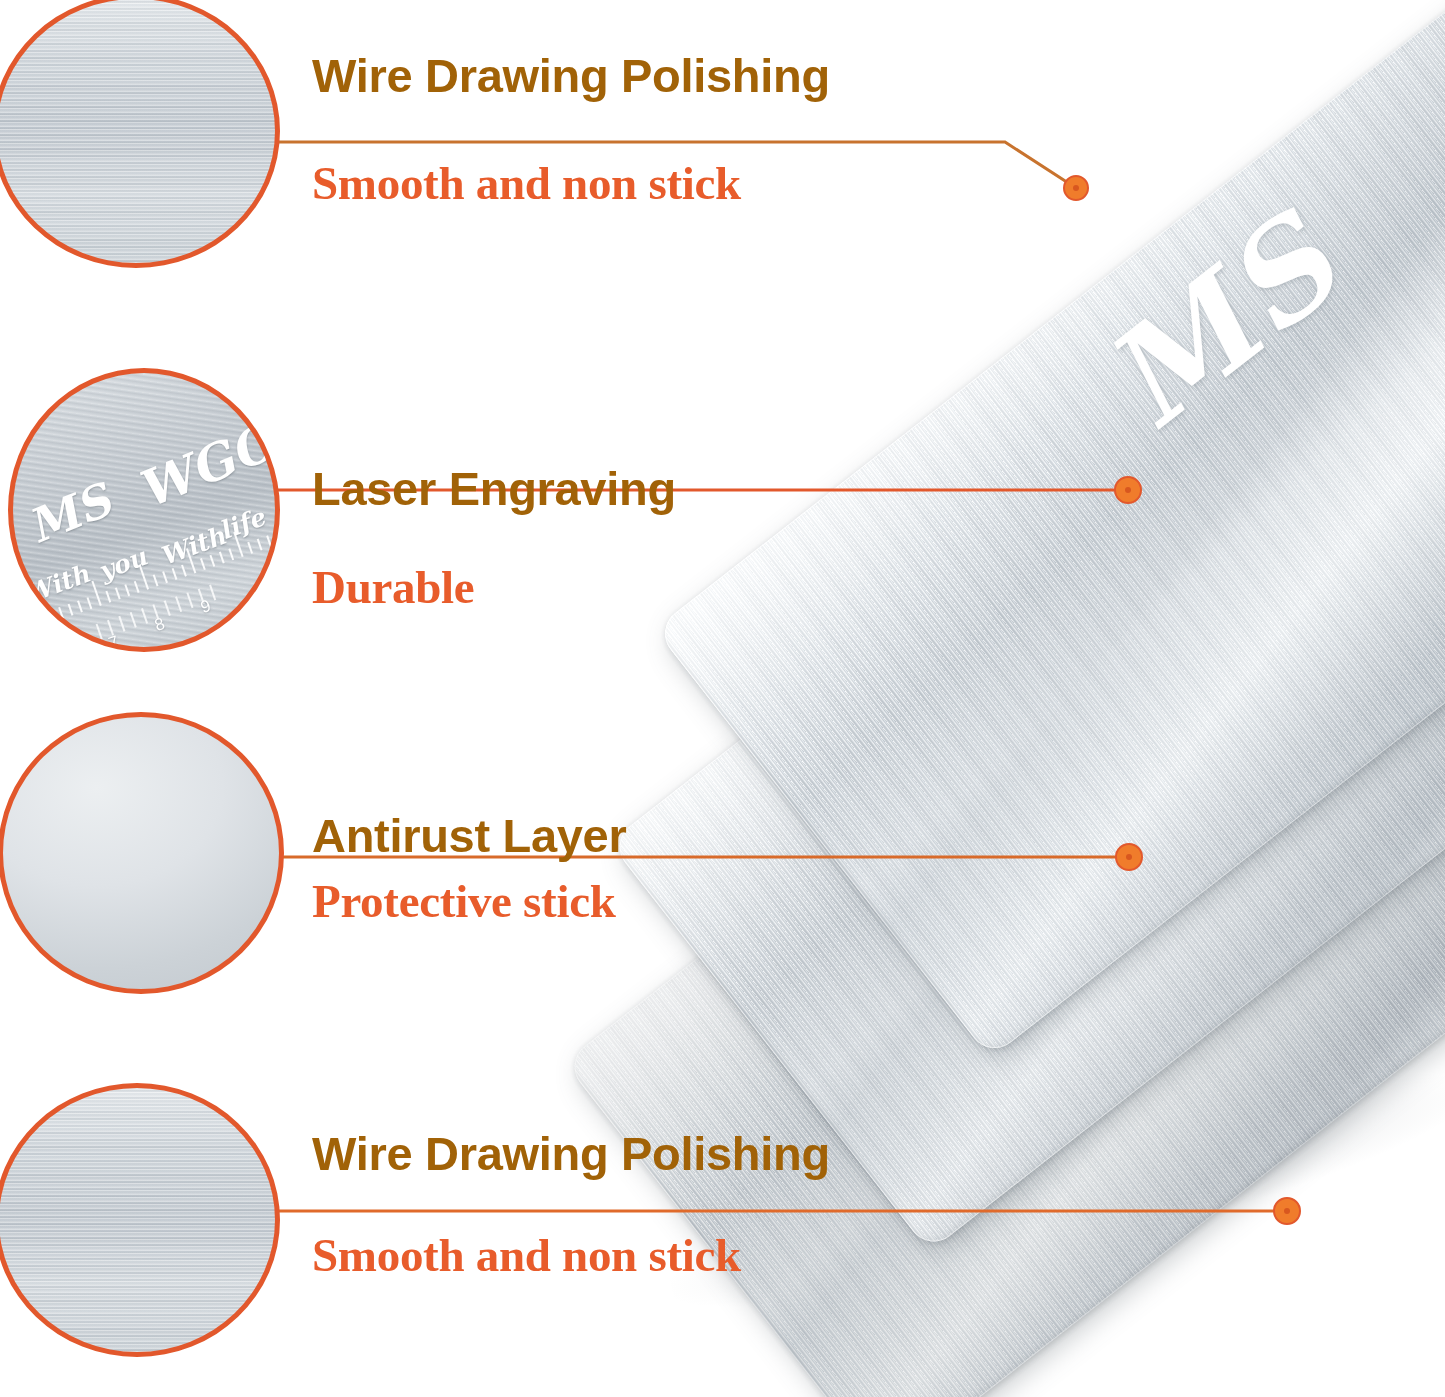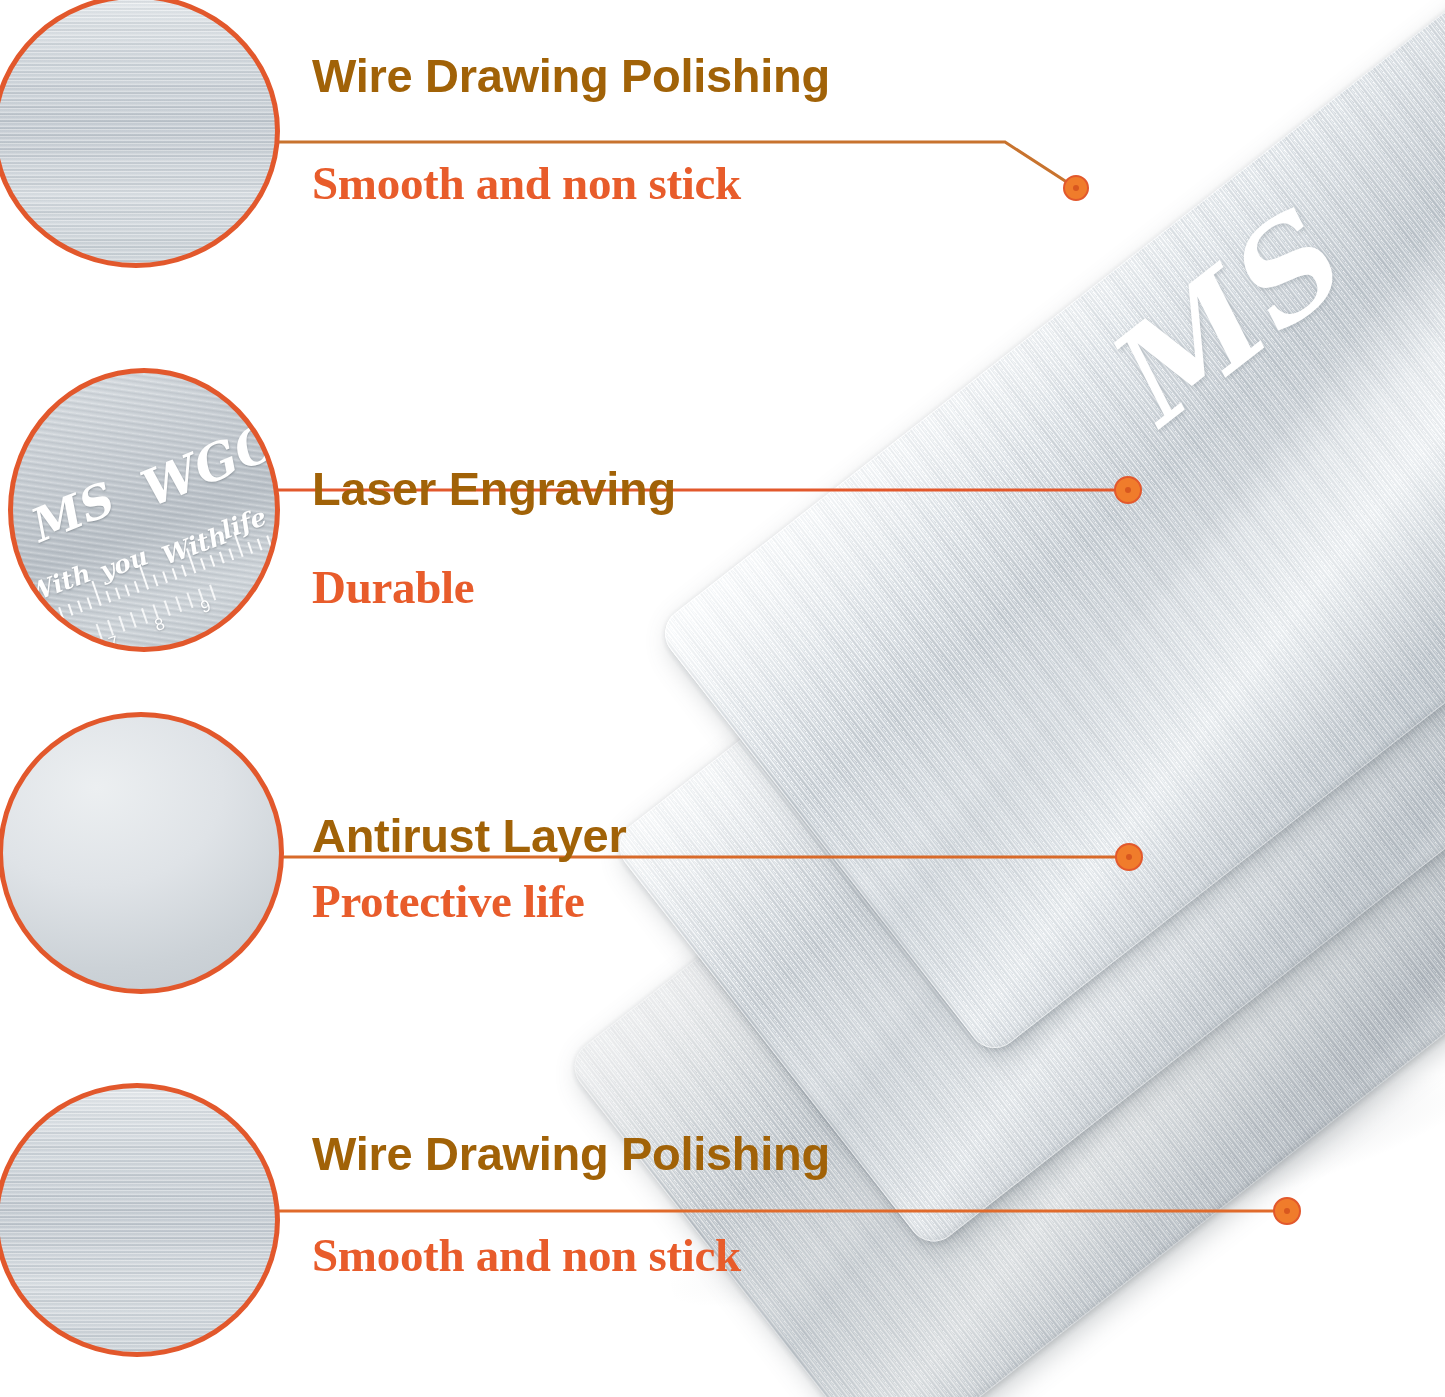--- a/index.html
+++ b/index.html
@@ -351,18 +351,18 @@
     <div class="swatch-inner"></div>
   </div>
 
   <div class="callout-title" style="left:312px; top:52px;">Wire Drawing Polishing</div>
   <div class="callout-sub" style="left:312px; top:160px;">Smooth and non stick</div>
 
   <div class="callout-title" style="left:312px; top:430px;margin-top:35px;">Laser Engraving</div>
   <div class="callout-sub" style="left:312px; top:536px;margin-top:28px;">Durable</div>
 
   <div class="callout-title" style="left:312px; top:780px;margin-top:32px;">Antirust Layer</div>
-  <div class="callout-sub" style="left:312px; top:878px;">Protective life</div>
+  <div class="callout-sub" style="left:312px; top:878px;">Protective stick</div>
 
   <div class="callout-title" style="left:312px; top:1130px;">Wire Drawing Polishing</div>
   <div class="callout-sub" style="left:312px; top:1232px;">Smooth and non stick</div>
 
 </div>
 
 </body></html>

